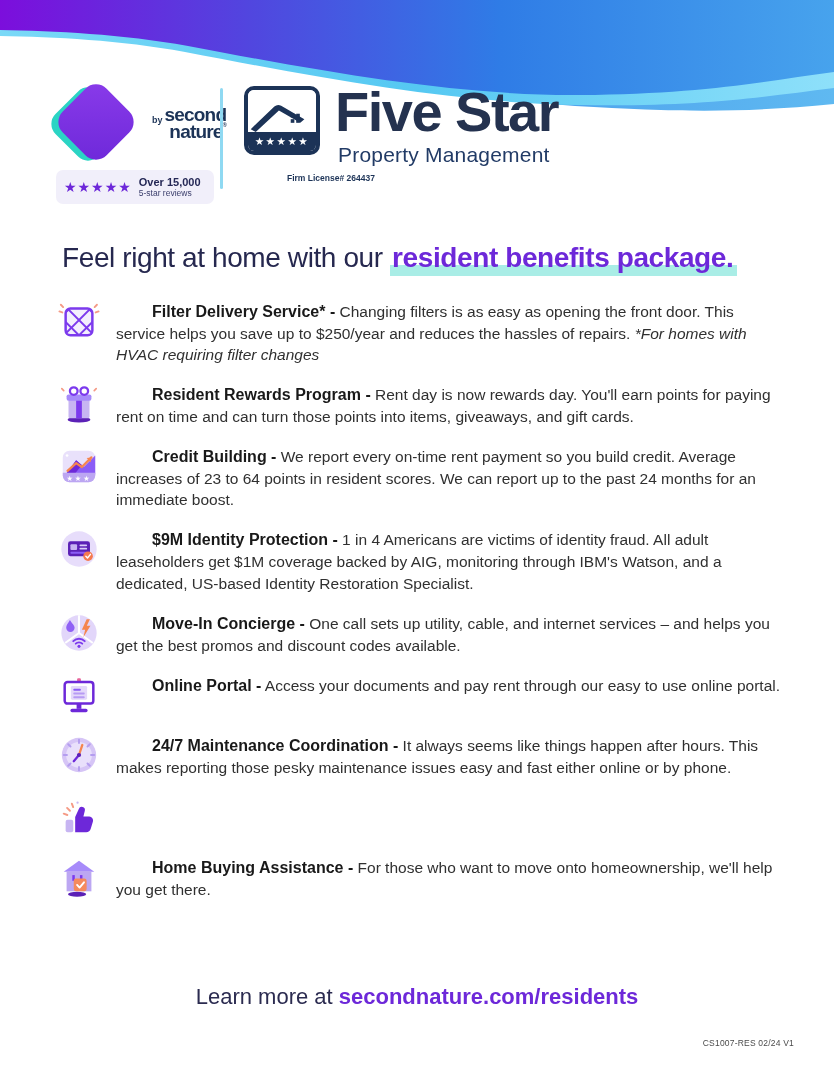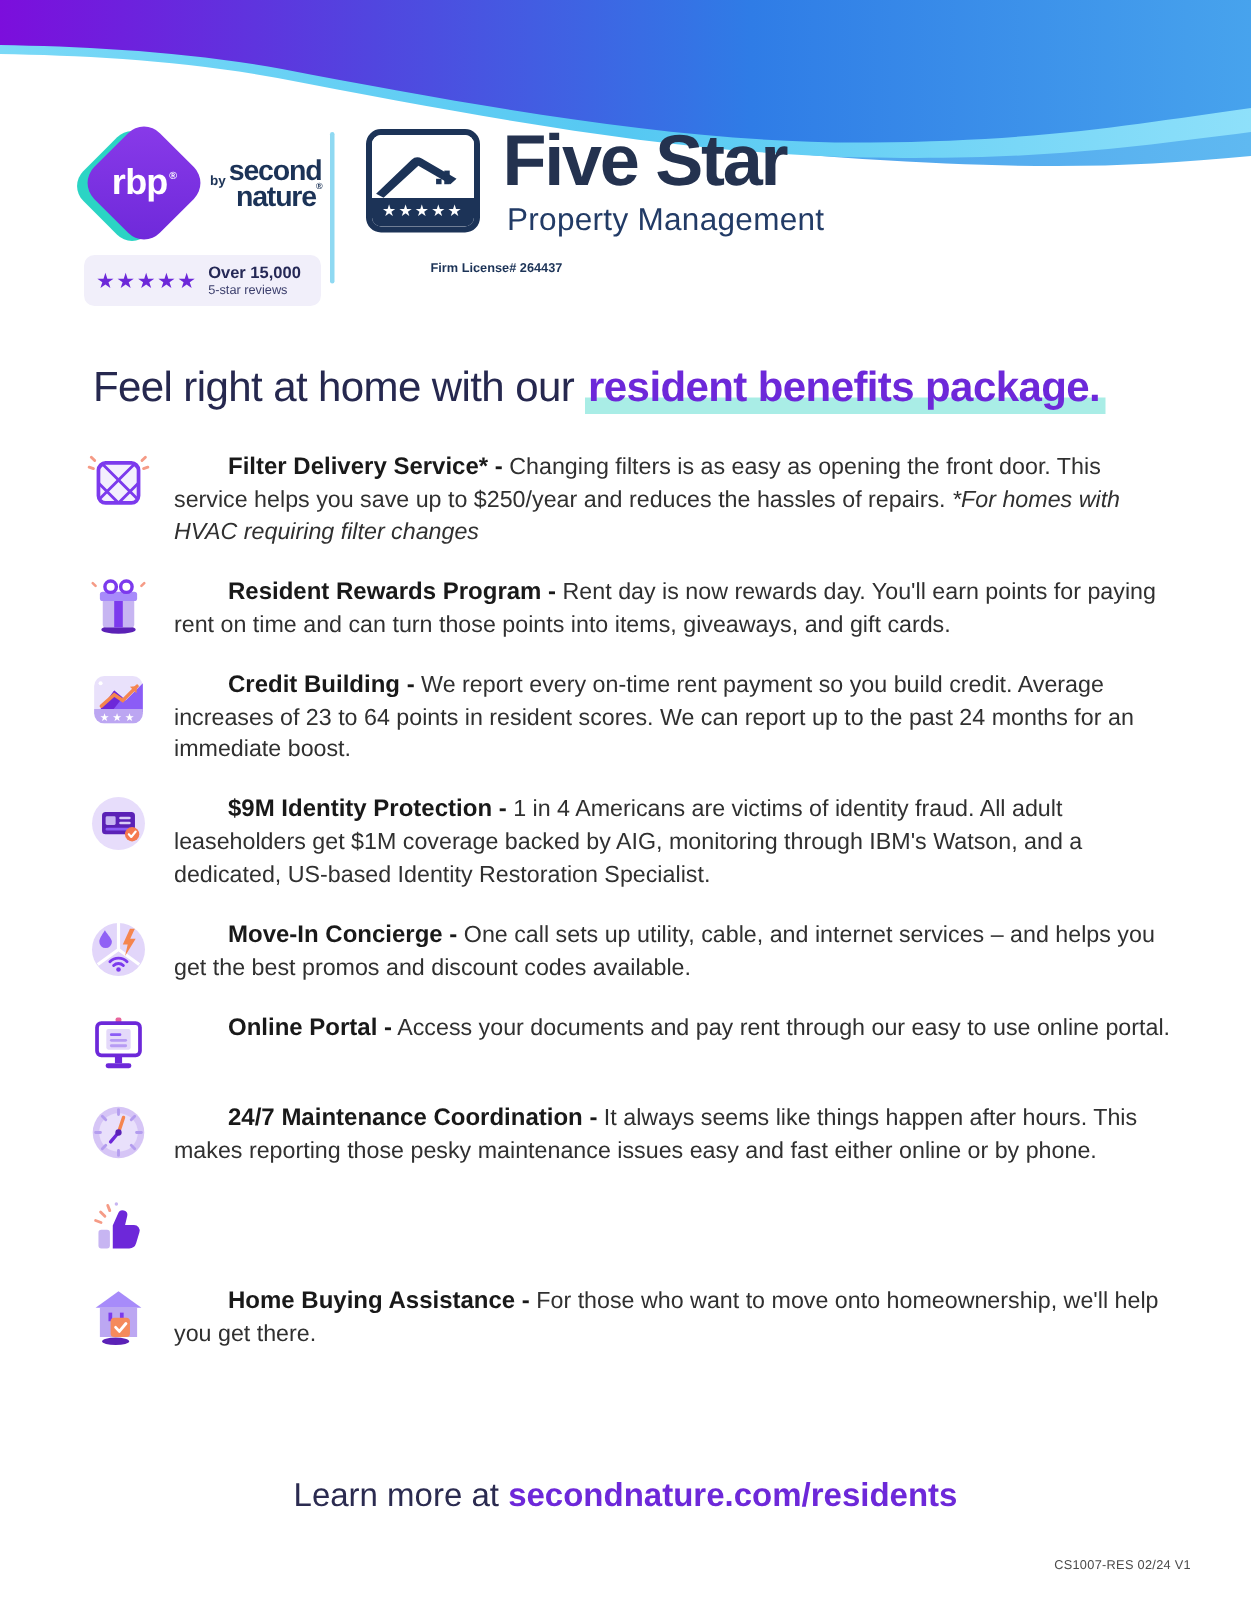--- a/index.html
+++ b/index.html
@@ -11,40 +11,40 @@
 
   
   .logo-row{position:relative;display:flex;align-items:flex-start;margin:84px 0 0 56px;}
   .rbp-block{width:150px;}
   .rbp-lockup{display:flex;align-items:center;}
   .rbp-logo{position:relative;width:78px;height:78px;flex:none;}
   .rbp-teal{position:absolute;left:2px;top:10px;width:60px;height:60px;border-radius:14px;transform:rotate(45deg);background:var(--teal);}
   .rbp-purple{position:absolute;left:9px;top:7px;width:62px;height:62px;border-radius:15px;transform:rotate(45deg);background:linear-gradient(135deg,#8A3BEA,#6D28D9);}
   .rbp-text{position:absolute;left:8px;top:6px;width:64px;height:64px;display:flex;align-items:center;justify-content:center;color:#fff;font-weight:bold;font-size:24px;letter-spacing:-0.5px;}
   .rbp-text sup{font-size:7px;margin:-10px 0 0 1px;}
-  .sn-lockup{margin-left:6px;display:flex;align-items:flex-start;}
+  .sn-lockup{margin-left:18px;display:flex;align-items:flex-start;}
   .by-label{font-size:9px;color:var(--logo_navy);font-weight:bold;margin:9px 2px 0 0;}
   .sn-name{color:var(--logo_navy);font-weight:800;font-size:19px;line-height:0.92;letter-spacing:-0.8px;text-align:right;}
   .sn-name .reg{font-size:6px;vertical-align:top;}
   .reviews-badge{margin-top:8px;width:142px;background:#F1EFFA;border-radius:7px;padding:6px 8px;display:flex;align-items:center;gap:7px;}
   .reviews-stars{color:var(--brand_purple);font-size:14px;letter-spacing:1px;white-space:nowrap;}
   .reviews-line1{font-size:11px;font-weight:bold;color:#252856;white-space:nowrap;}
   .reviews-line2{font-size:8.5px;color:#3A3D6B;white-space:nowrap;}
   .logo-divider{width:3px;height:101px;background:#8FD9F2;border-radius:2px;margin:4px 18px 0 14px;flex:none;}
 
   .company-block{display:flex;align-items:flex-start;}
   .house-col{width:82px;text-align:center;flex:none;}
   .house-badge{width:68px;margin:2px auto 0;background:#fff;border:4px solid var(--logo_navy);border-radius:10px;overflow:hidden;}
   .house-top{height:42px;background:#fff;}
   .house-top svg{display:block;}
   .house-bottom{height:19px;background:var(--logo_navy);display:flex;align-items:center;justify-content:center;}
   .house-stars{color:#fff;font-size:10.5px;letter-spacing:1.5px;line-height:1;}
   .license{margin-top:18px;font-size:8.5px;font-weight:bold;color:var(--logo_navy);white-space:nowrap;padding-left:46px;}
   .company-name{margin:0 0 0 12px;}
-  .company-title{font-size:48px;font-weight:800;letter-spacing:-1.5px;color:#24324F;line-height:1.0;}
+  .company-title{font-size:56px;font-weight:800;letter-spacing:-1.5px;color:#24324F;line-height:1.0;}
   .company-sub{font-size:21px;font-weight:500;color:#223B66;letter-spacing:0.2px;margin:3px 0 0 3px;}
 
   
   .headline{margin:37px 0 0 62px;font-size:28px;font-weight:500;color:var(--heading_navy);letter-spacing:-0.4px;line-height:1.2;}
   .h-highlight{color:var(--brand_purple);font-weight:bold;padding:0 4px 3px 2px;
     background:linear-gradient(var(--highlight_cyan),var(--highlight_cyan)) no-repeat left bottom / 100% 11px;}
 
   
   .benefits{margin-top:24px;padding:0 50px 0 58px;}
   .benefit-row{display:flex;align-items:flex-start;gap:16px;margin-bottom:17px;}
@@ -193,24 +193,20 @@
     <path fill="url(#gradCyan)" d="M0 0 H834 V88 C755 98 695 107 578 105 C458 103 330 80 185 52 C120 40 55 37 0 36 Z"></path>
     <path fill="url(#gradMain)" d="M0 0 H834 V72 C760 82 700 94 580 95 C462 96 335 74 188 46 C122 34 55 31 0 30 Z"></path>
   </svg>
 
   <header class="logo-row">
     <div class="rbp-block">
       <div class="rbp-lockup">
         <div class="rbp-logo">
           <div class="rbp-teal"></div>
           <div class="rbp-purple"></div>
-          <div class="rbp-text">
-              <span>rbp</span>
-              <sup>®</sup>
-            </div>
         </div>
         <div class="sn-lockup">
           <span class="by-label">by</span>
           <div class="sn-name">
             <div>second</div>
             <div><span>nature</span><span class="reg">®</span></div>
           </div>
         </div>
       </div>
       <div class="reviews-badge">

